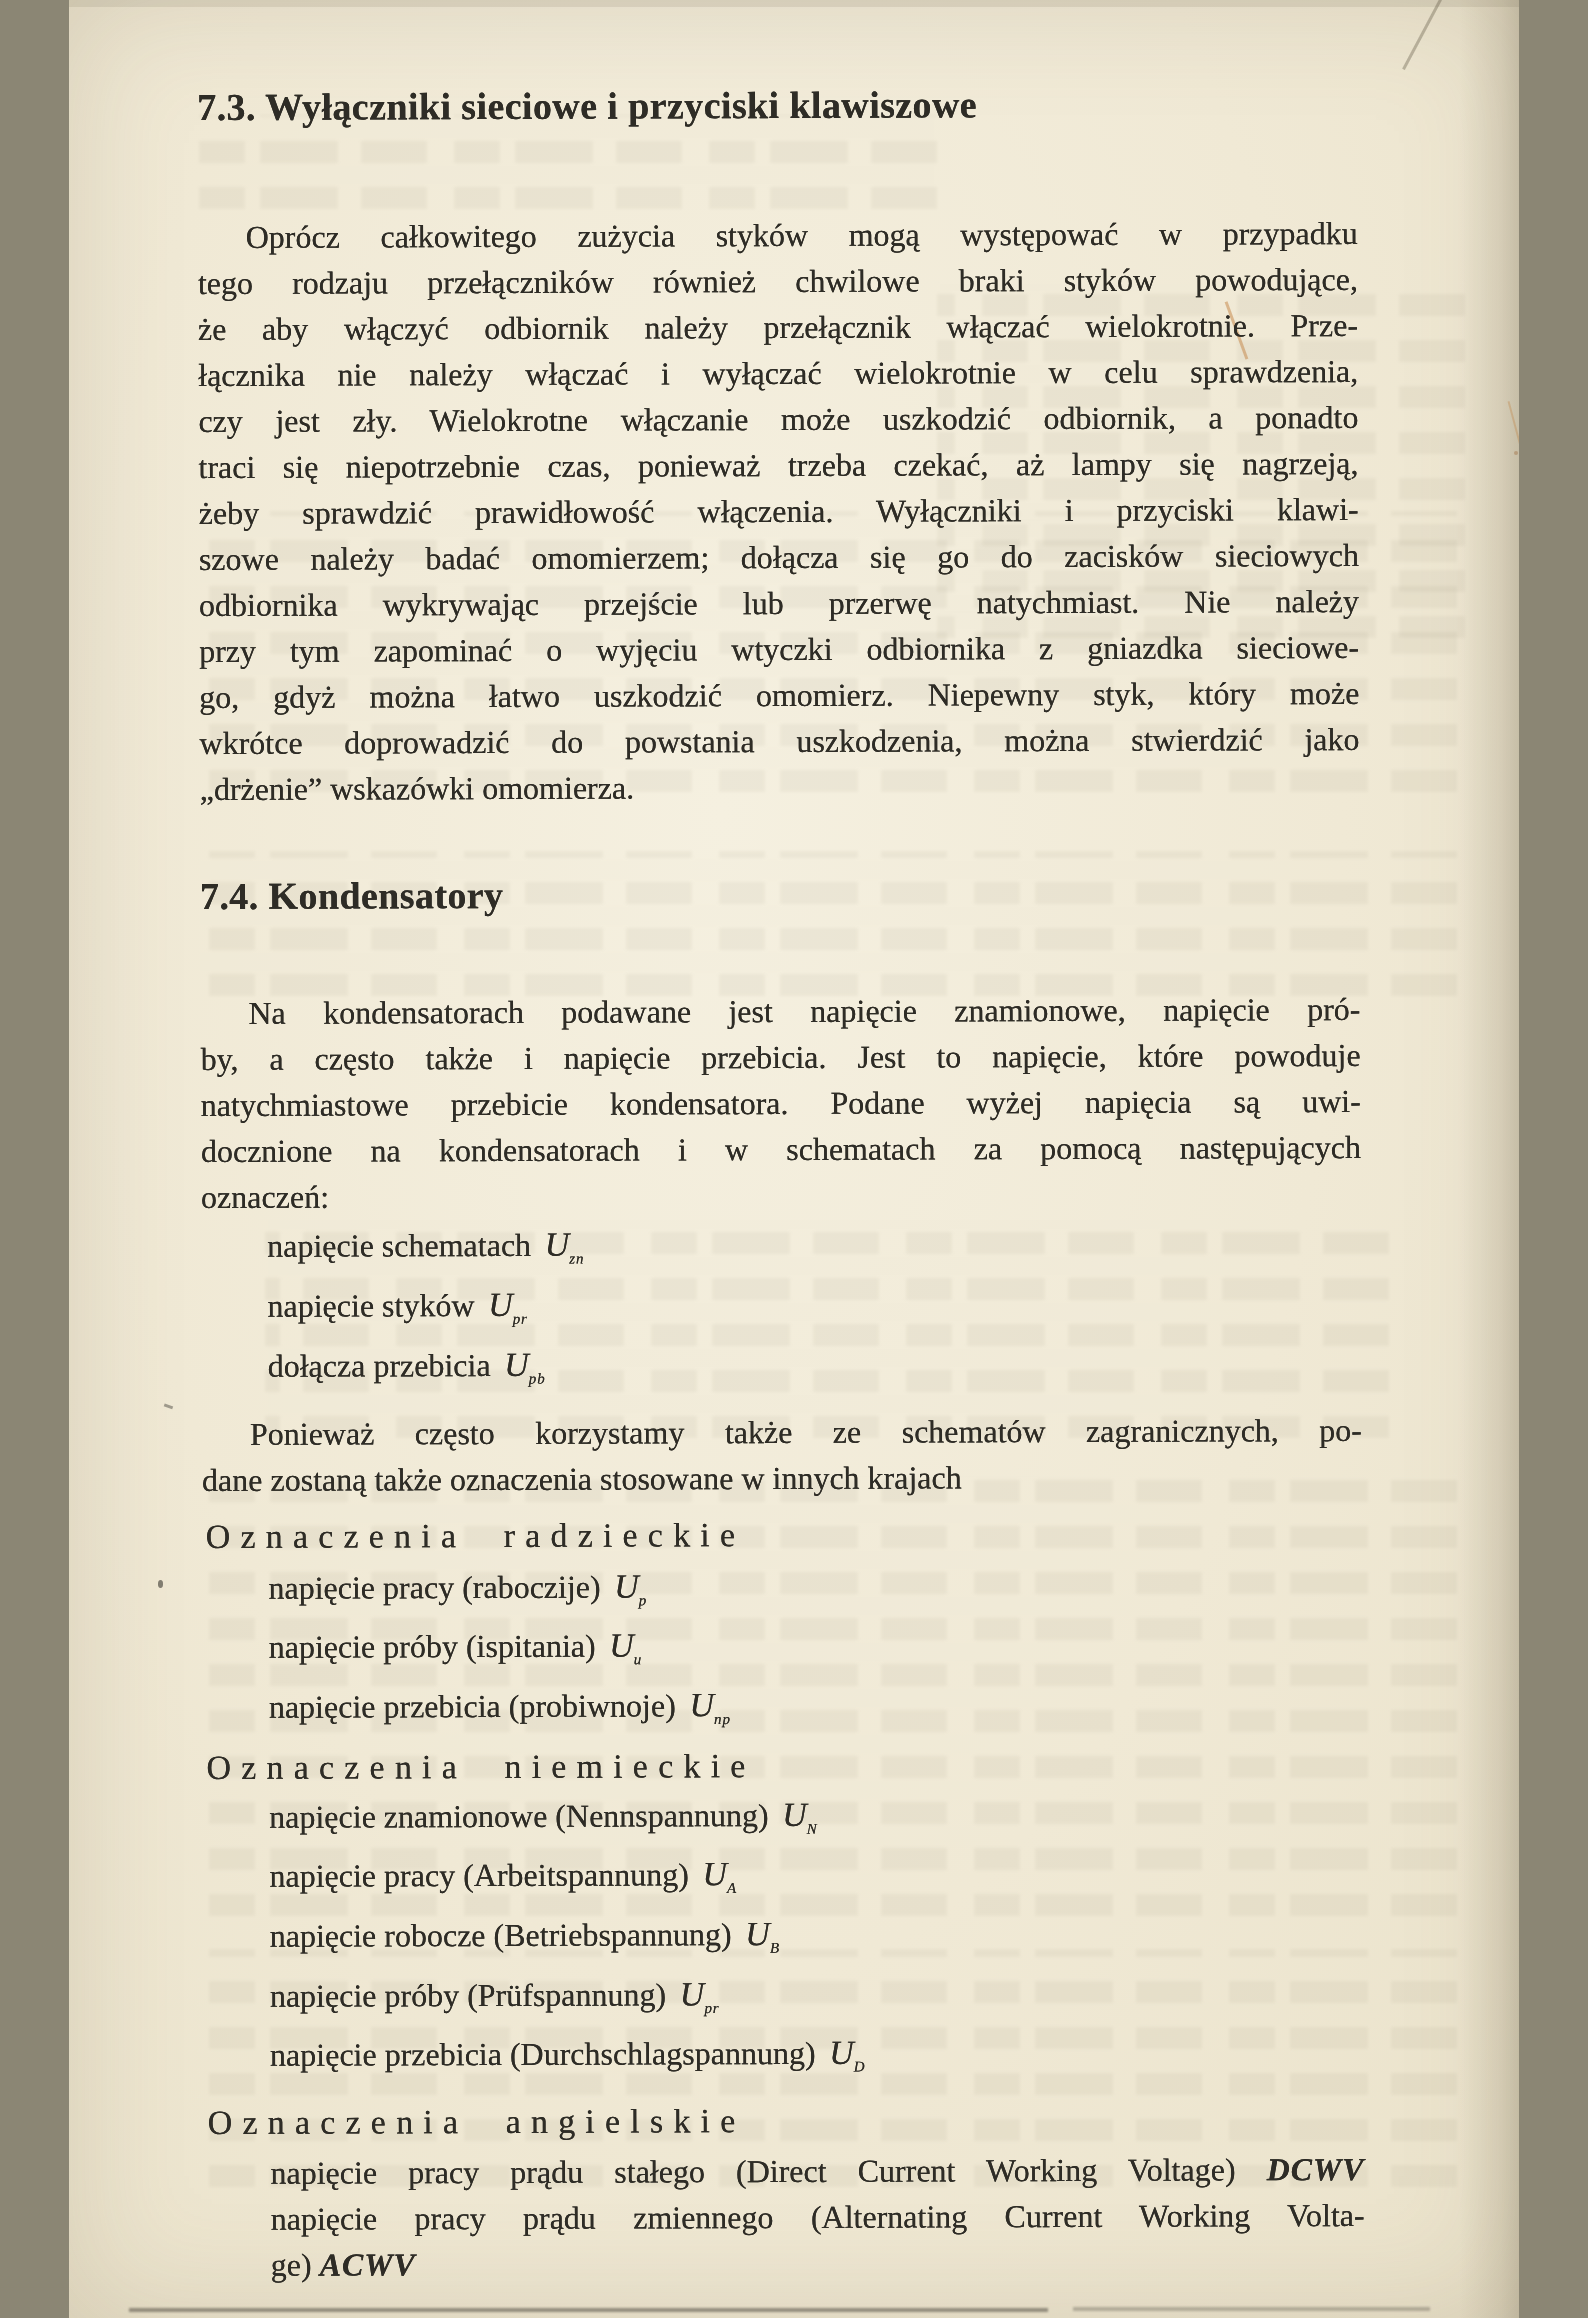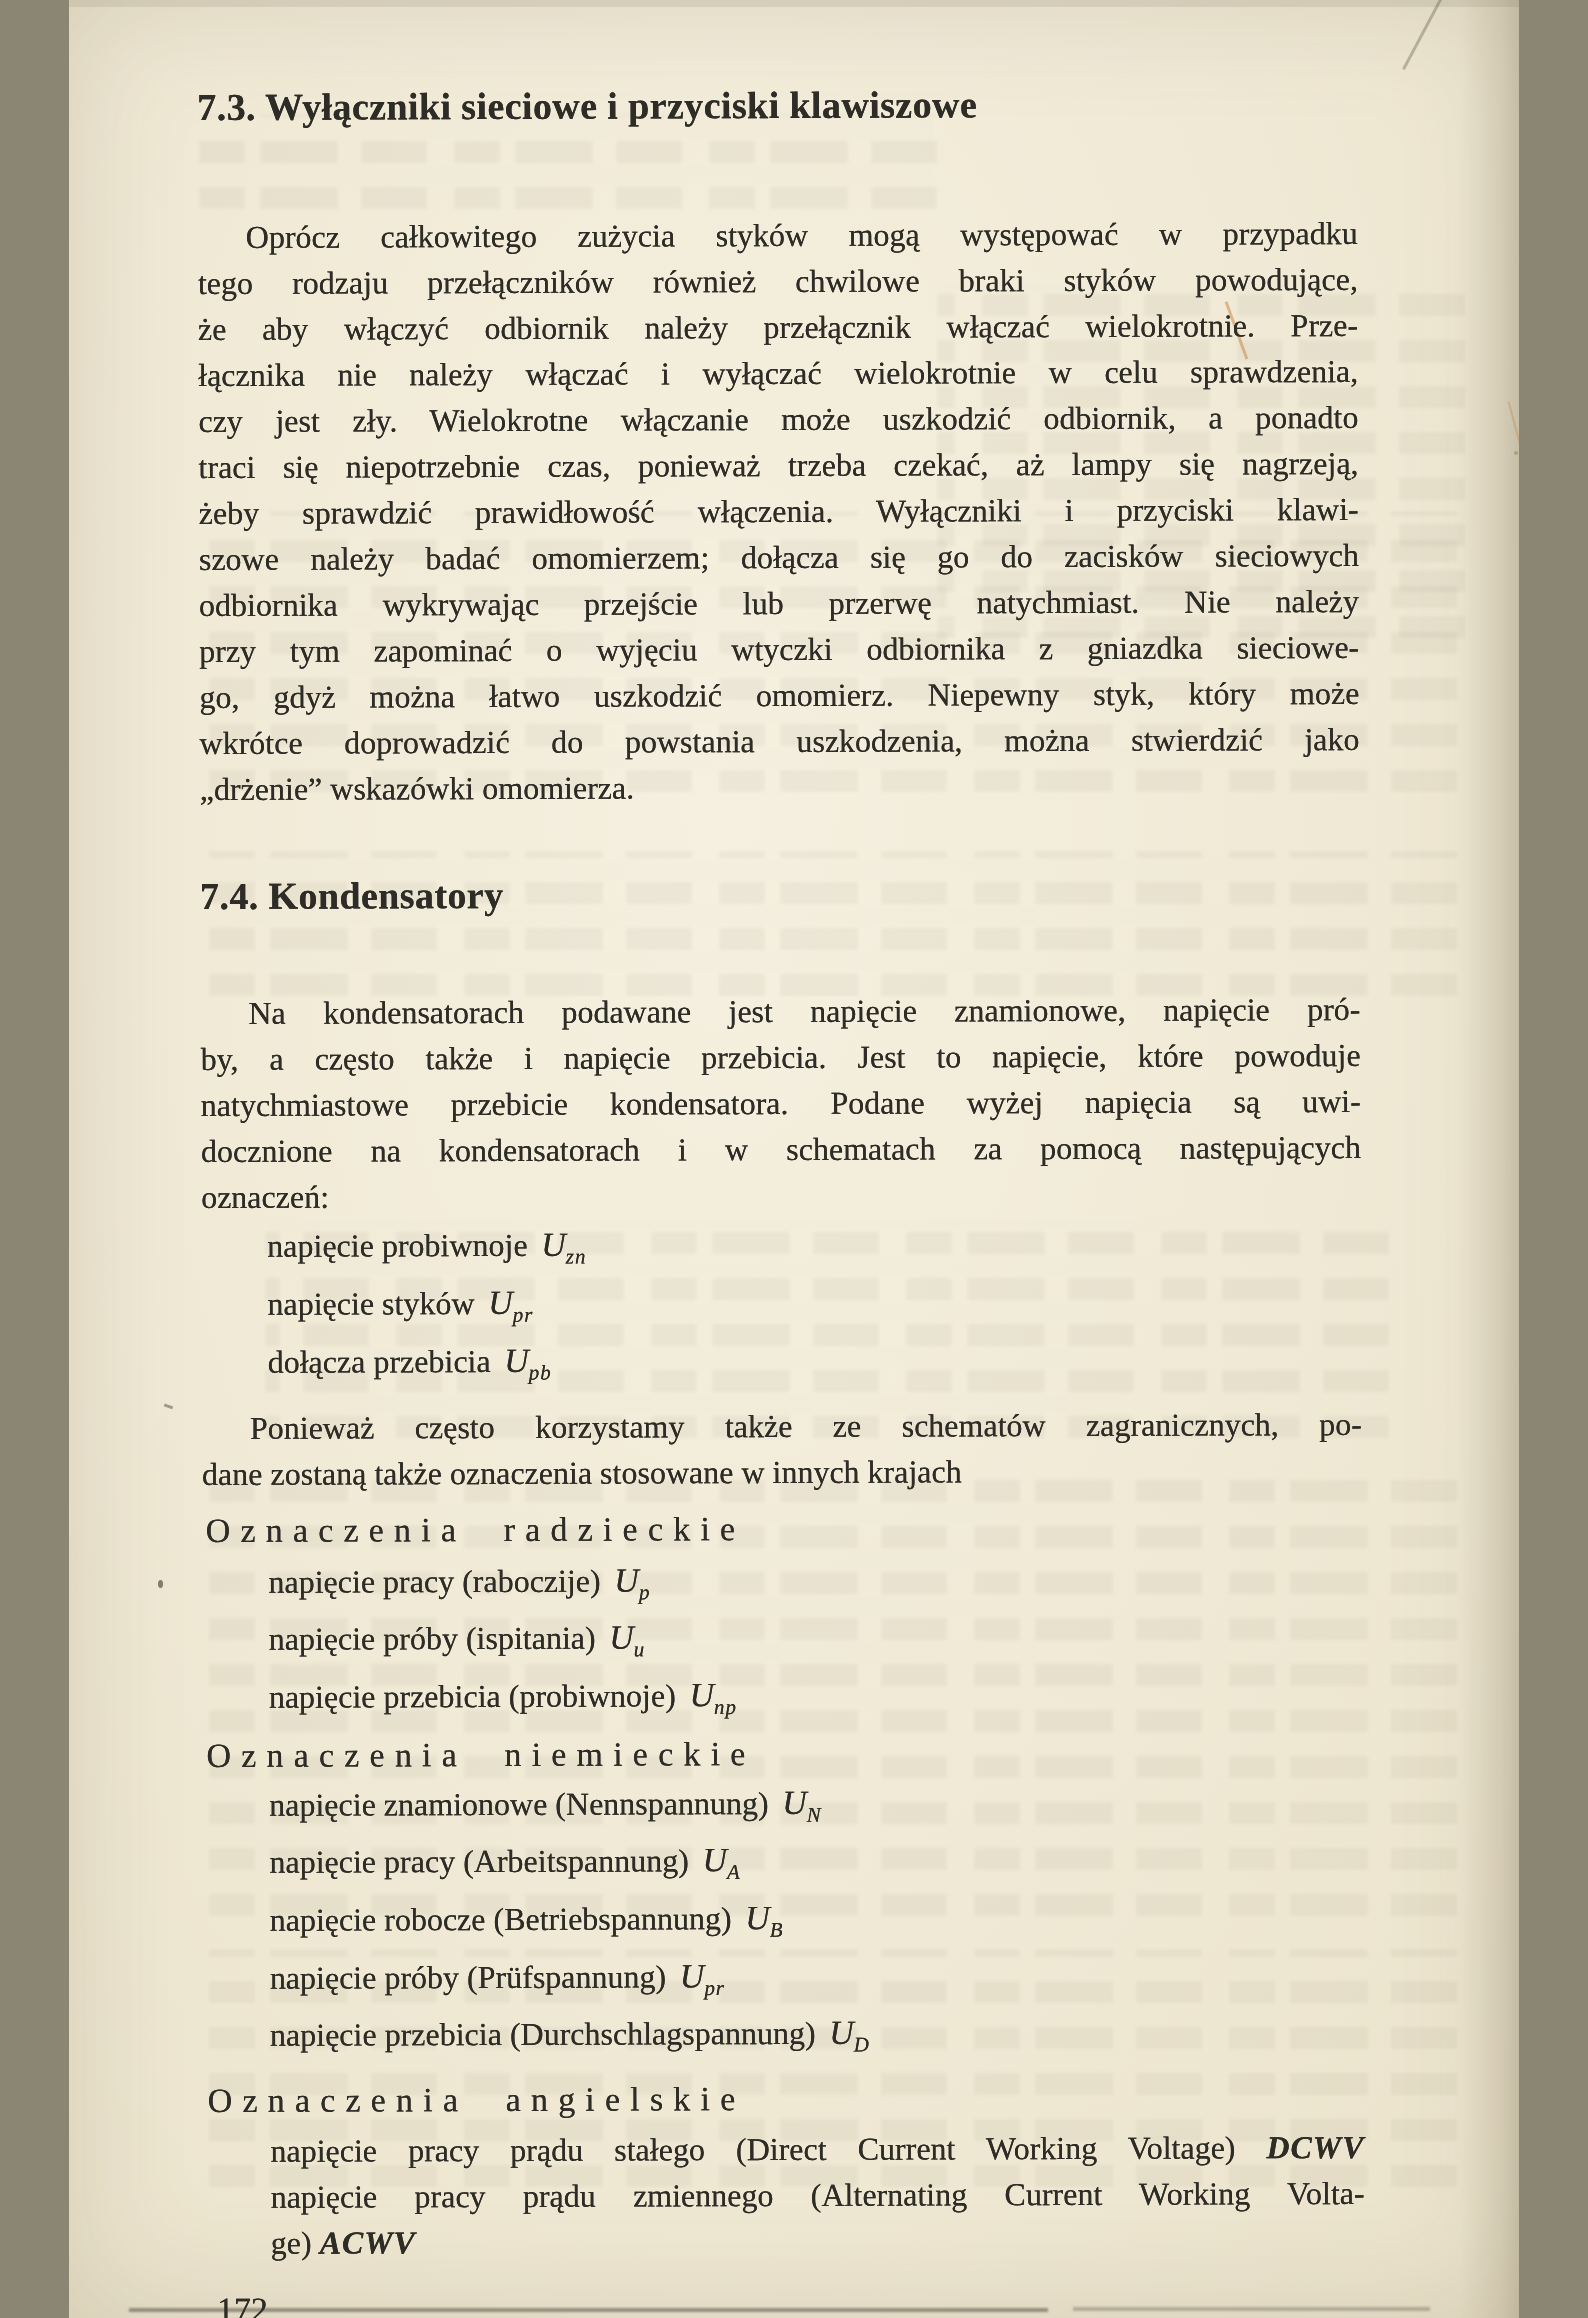--- a/index.html
+++ b/index.html
@@ -48,21 +48,21 @@
   .para .line{line-height:46px;text-align:justify;text-align-last:justify;}
   .para .line.first{text-indent:48px;}
   .para .line.last{text-align:left;text-align-last:left;}
   .p1{margin-top:83px;}
   .h74{margin-top:60px;}
   .p2{margin-top:70px;}
   .p3{margin-top:8.5px;}
   .symlist{margin-top:3.4px;font-size:32px;}
   .symlist .item{line-height:46px;padding-left:66px;}
   .sym i{font-style:italic;margin-left:13.6px;font-size:34px;}
-  .sym sub{font-style:italic;font-size:21px;vertical-align:-7.7px;letter-spacing:0.9px;}
+  .sym sub{font-style:italic;font-size:15px;vertical-align:-7.7px;letter-spacing:0.9px;}
   .spaced-heading{
     font-size:34px;line-height:43px;letter-spacing:.30em;word-spacing:.55em;margin-left:3.4px;
   }
   .h-sov{margin-top:12px;}
   .list-sov{margin-top:6.8px;}
   .h-ger{margin-top:1.7px;}
   .list-ger{margin-top:5.1px;}
   .h-eng{margin-top:8.5px;}
   .eng-lines{margin-top:6px;font-size:32px;}
   .eng-lines .line{line-height:46px;padding-left:66px;text-align:justify;text-align-last:justify;}
@@ -119,21 +119,21 @@
     <div class="para p2">
       <div class="line first">Na kondensatorach podawane jest napięcie znamionowe, napięcie pró-</div>
       <div class="line">by, a często także i napięcie przebicia. Jest to napięcie, które powoduje</div>
       <div class="line">natychmiastowe przebicie kondensatora. Podane wyżej napięcia są uwi-</div>
       <div class="line">docznione na kondensatorach i w schematach za pomocą następujących</div>
       <div class="line last">oznaczeń:</div>
     </div>
 
     <div class="symlist">
       <div class="item">
-        <span>napięcie probiwnoje</span><span class="sym"><i>U</i><sub>zn</sub></span>
+        <span>napięcie schematach</span><span class="sym"><i>U</i><sub>zn</sub></span>
       </div>
       <div class="item">
         <span>napięcie styków</span><span class="sym"><i>U</i><sub>pr</sub></span>
       </div>
       <div class="item">
         <span>dołącza przebicia</span><span class="sym"><i>U</i><sub>pb</sub></span>
       </div>
     </div>
 
     <div class="para p3">

